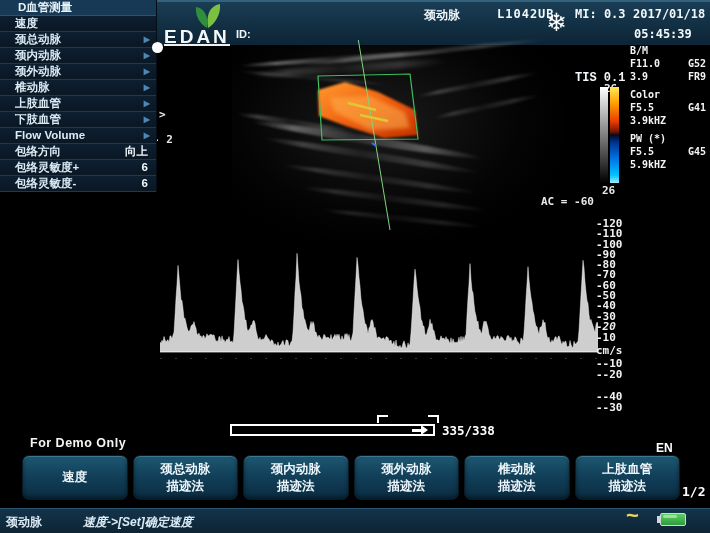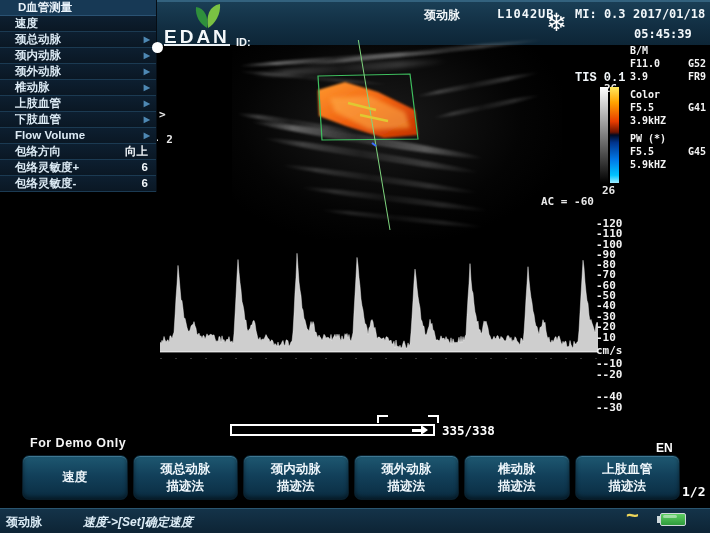--- a/index.html
+++ b/index.html
@@ -89,21 +89,21 @@
 
   <div id="topbar">
     <span id="leaf-icon">
       <svg width="30" height="26" viewBox="0 0 30 26">
         <path d="M15 25 C13 13 16 3 27 1 C28 11 22 21 15 25 Z" fill="#7ac143"></path>
         <path d="M14 25 C16 15 12 5 3 4 C2 13 7 21 14 25 Z" fill="#2f8f3c"></path>
       </svg>
     </span>
     <span id="logo-text">EDAN</span>
     <div id="logo-underline"></div>
-    <span class="tb-text" style="left:236px;top:34px;font-size:11px;">ID:</span>
+    <span class="tb-text" style="left:236px;top:26px;font-size:11px;">ID:</span>
     <span class="tb-text" style="left:424px;top:5px;">颈动脉</span>
     <span class="tb-text" style="left:497px;top:5px;letter-spacing:1px;font-family:'DejaVu Sans Mono',monospace;">L1042UB</span>
     <span id="freeze-icon">❄</span>
     <span class="tb-text" style="left:575px;top:5px;font-family:'DejaVu Sans Mono',monospace;">MI: 0.3</span>
     <span class="tb-text" style="left:575px;top:25px;font-family:Liberation Mono, monospace;margin-top:44px;">TIS 0.1</span>
     <span class="tb-text" style="left:633px;top:5px;font-family:'DejaVu Sans Mono',monospace;">2017/01/18</span>
     <span class="tb-text" style="left:634px;top:25px;font-family:'DejaVu Sans Mono',monospace;">05:45:39</span>
   </div>
 
   <div id="menu">
@@ -222,21 +222,21 @@
       <div class="axis-label" style="top: 218px;">-120</div>
       <div class="axis-label" style="top: 228px;">-110</div>
       <div class="axis-label" style="top: 239px;">-100</div>
       <div class="axis-label" style="top: 249px;">-90</div>
       <div class="axis-label" style="top: 259px;">-80</div>
       <div class="axis-label" style="top: 269px;">-70</div>
       <div class="axis-label" style="top: 280px;">-60</div>
       <div class="axis-label" style="top: 290px;">-50</div>
       <div class="axis-label" style="top: 300px;">-40</div>
       <div class="axis-label" style="top: 311px;">-30</div>
-      <div class="axis-label" style="top: 321px;">-20</div>
+      <div class="axis-label" style="top: 321px; font-style: italic;">-20</div>
       <div class="axis-label" style="top: 332px;">-10</div>
       <div class="axis-label" style="top: 345px;">cm/s</div>
       <div class="axis-label" style="top: 358px;">--10</div>
       <div class="axis-label" style="top: 369px;">--20</div>
       <div class="axis-label" style="top: 380px; margin-top: 22px;">--30</div>
       <div class="axis-label" style="top: 391px;">--40</div>
     </div>
   <div id="time-dots"></div>
 
   <div id="bracket-left"></div>

